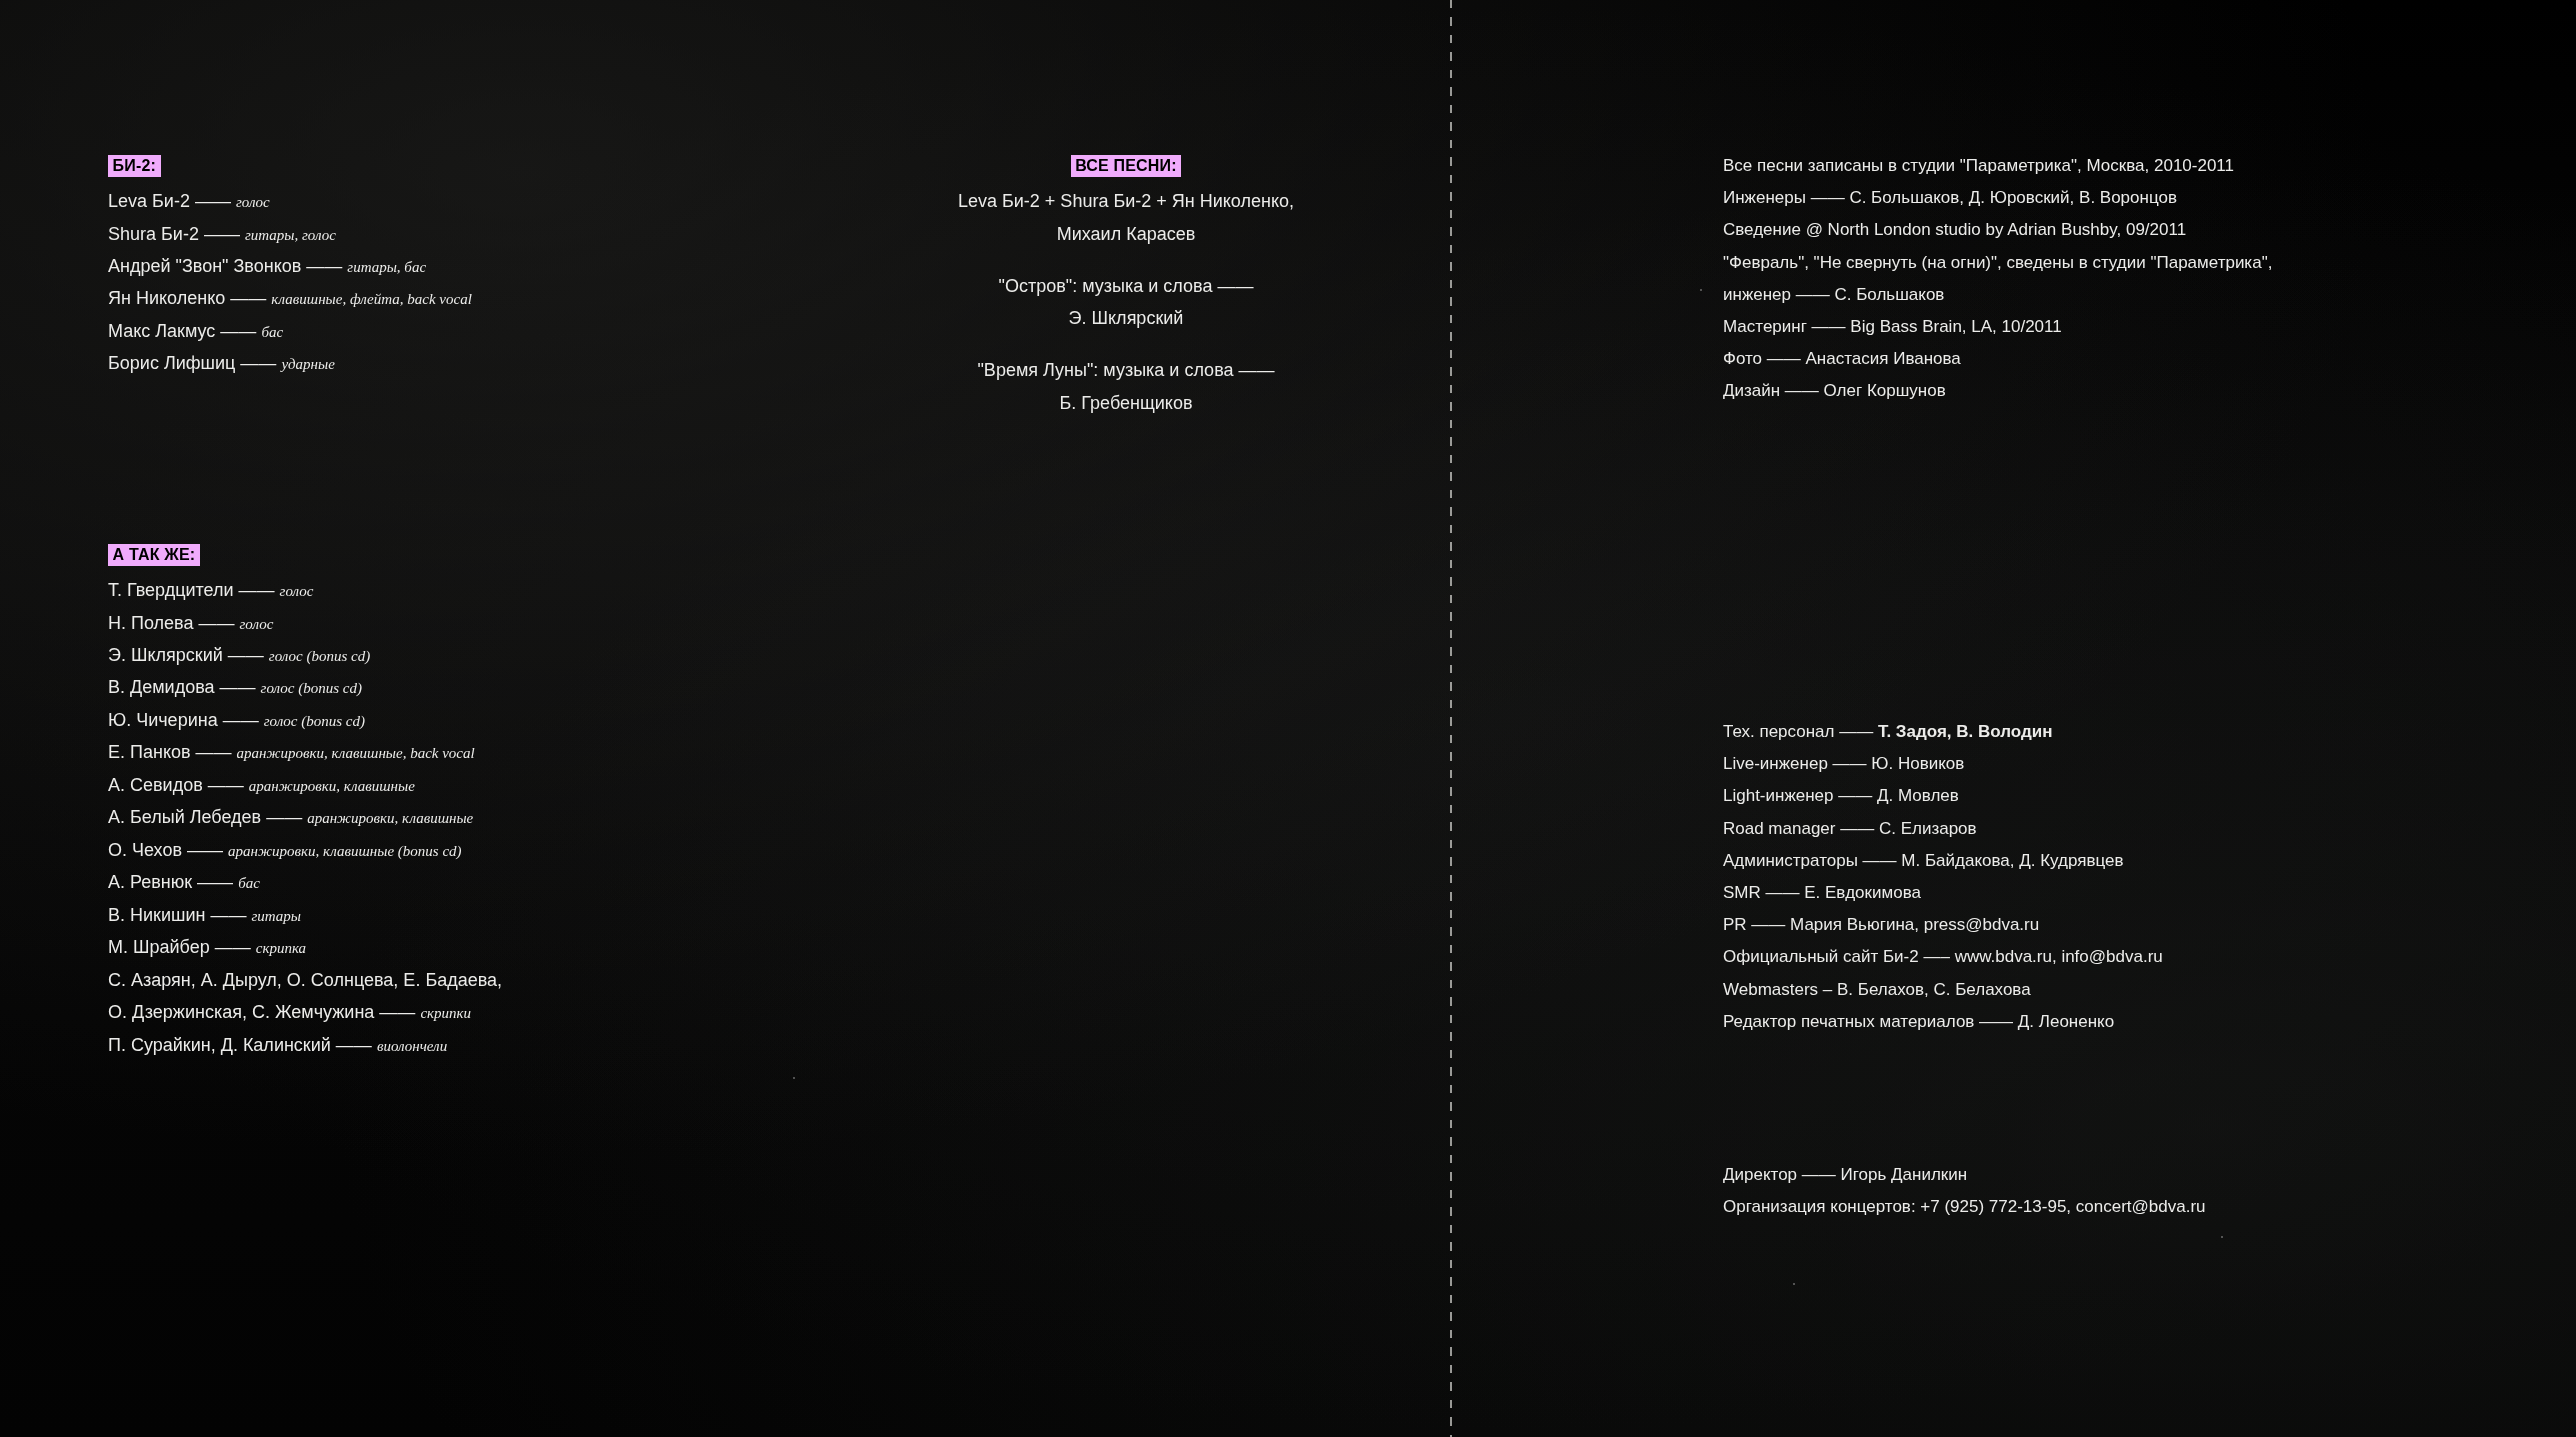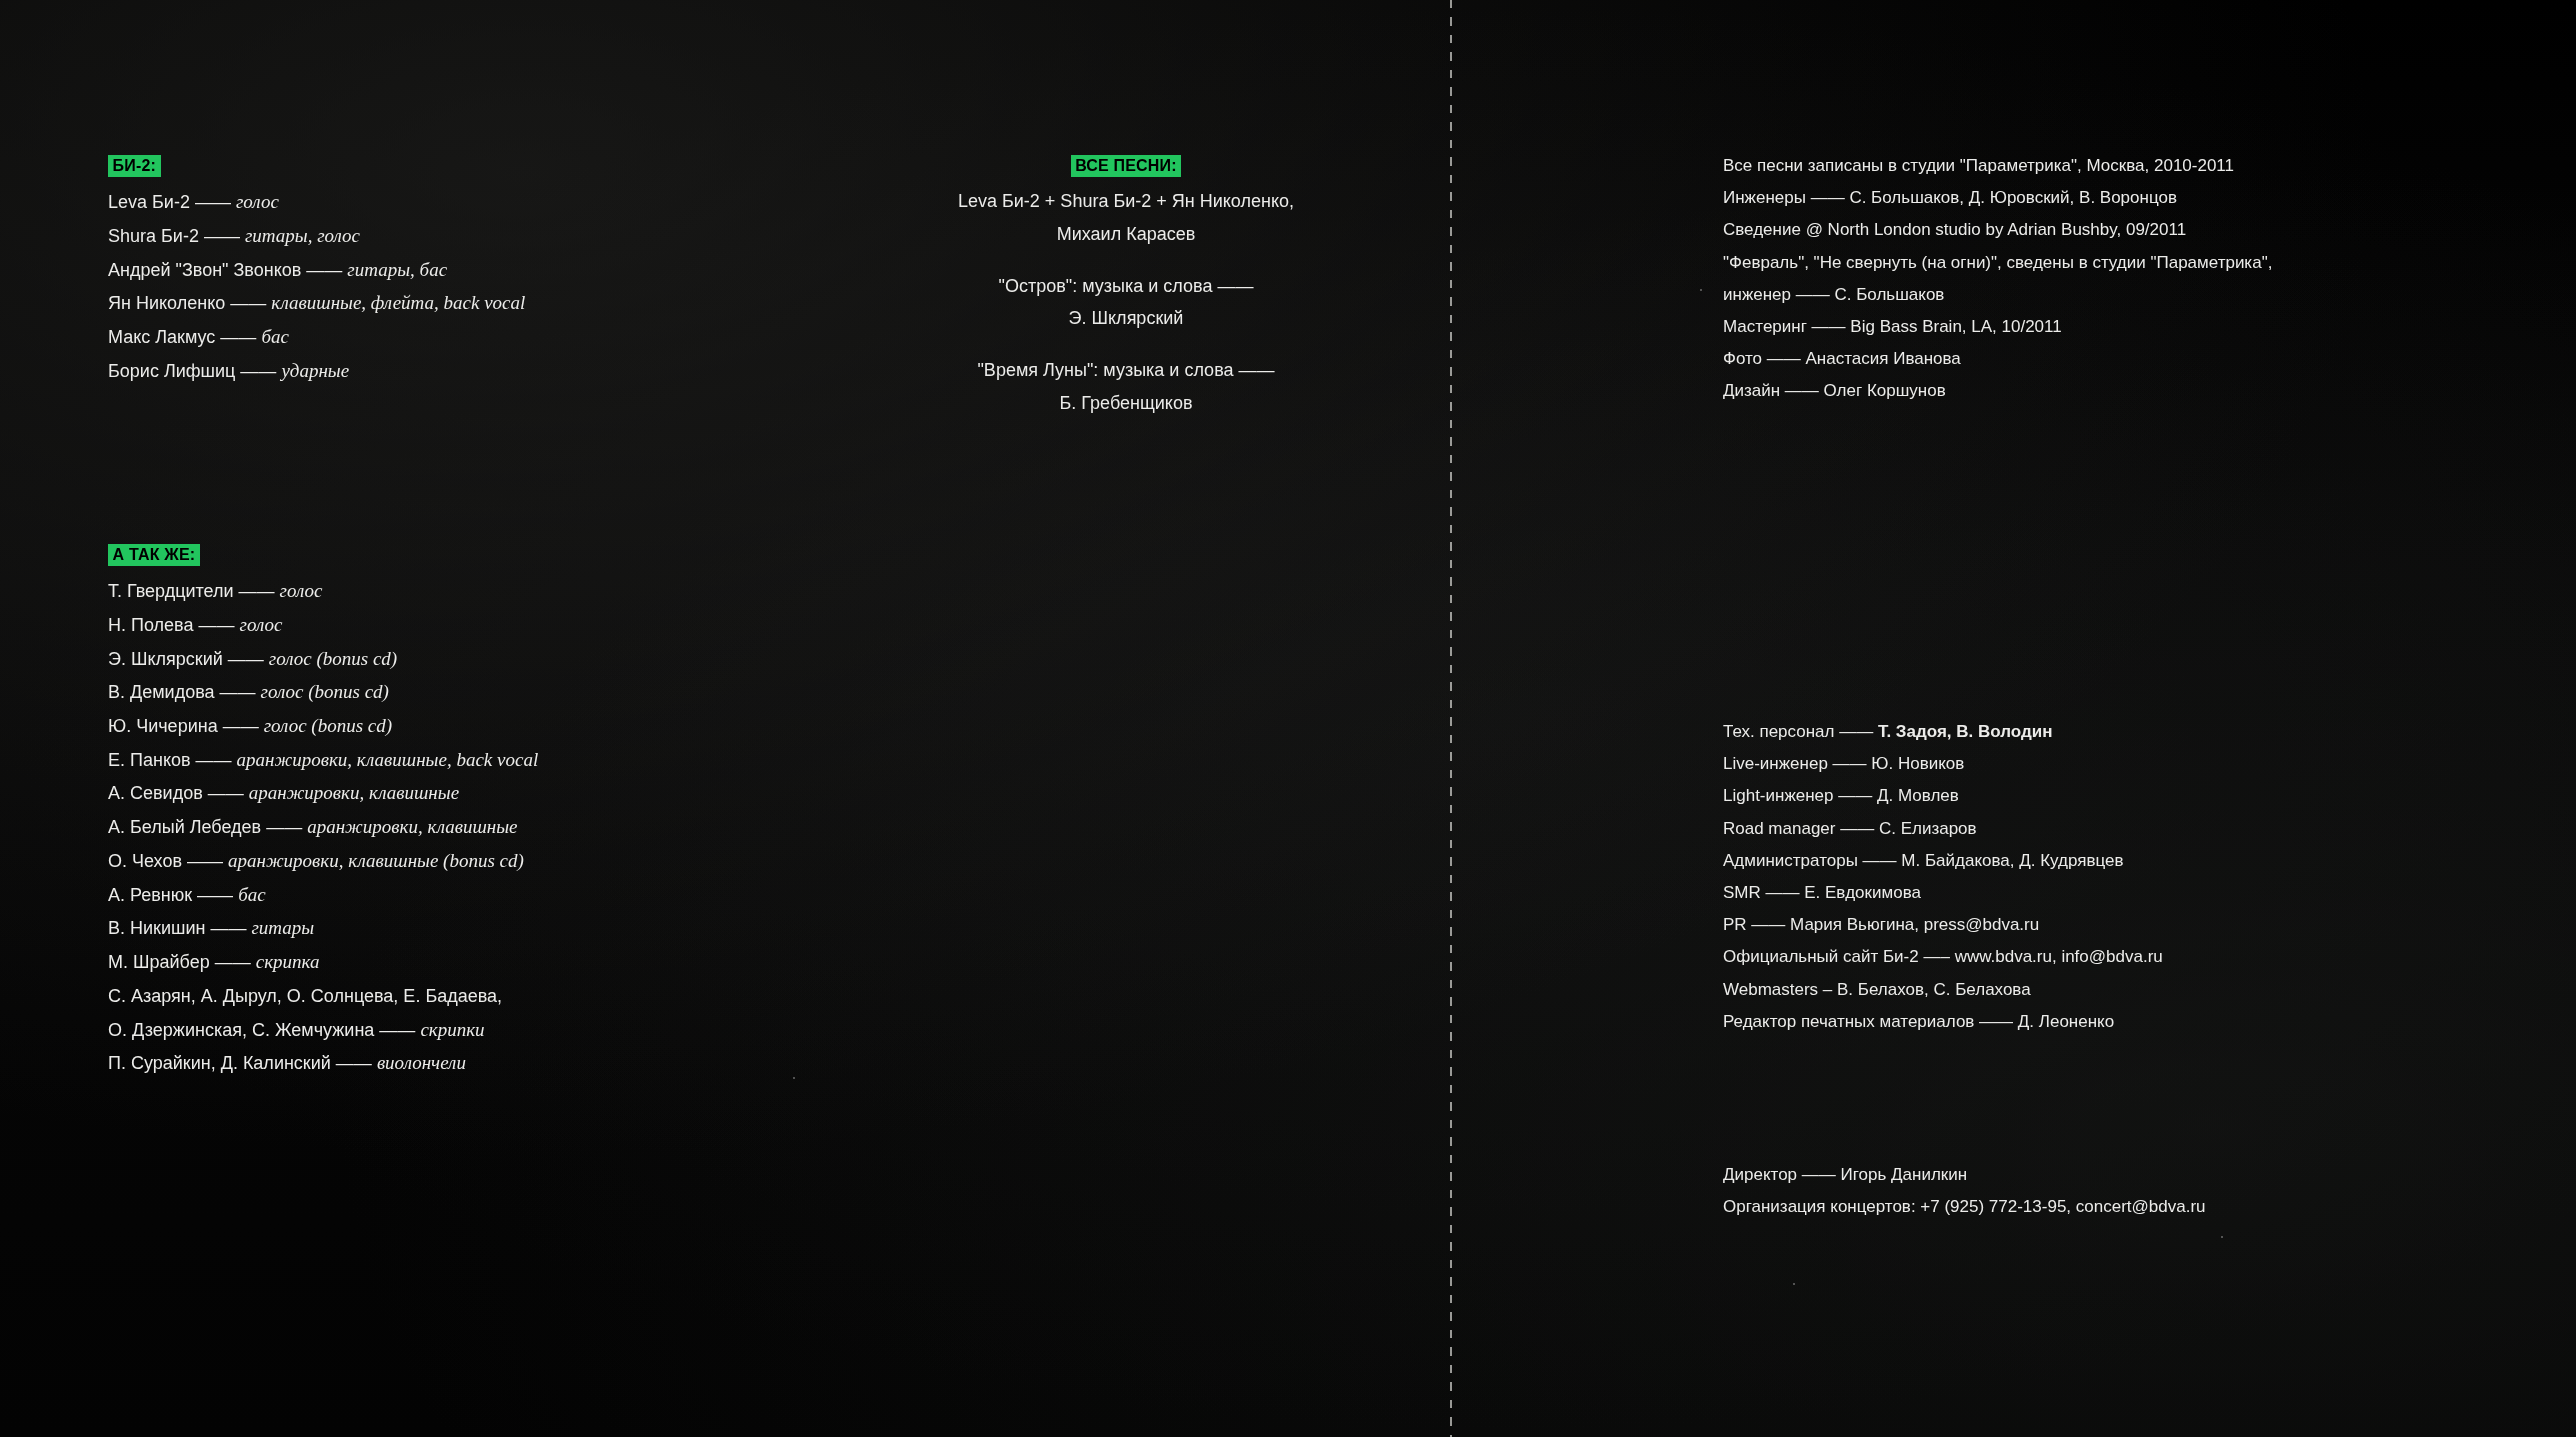--- a/index.html
+++ b/index.html
@@ -49,40 +49,40 @@
   }
   .col-left   { left: 108px;  top: 155px;  width: 773px; }
   .col-left2  { left: 108px;  top: 544px; width: 804px; }
   .col-mid    { left: 866px; top: 155px;  width: 520px; text-align: center; }
   .col-right  { left: 1723px; top: 155px;  width: 979px; }
   .col-right2 { left: 1723px; top: 721px; width: 979px; }
   .col-right3 { left: 1723px; top: 1164px; width: 979px; }
 
   .section-head {
     display: inline-block;
-    background: #22c55e;
+    background: #f0abfc;
     color: #000000;
     font-weight: bold;
     font-size: 16px;
     letter-spacing: 0.2px;
     padding: 2.6px 4.6px 3.1px 4.6px;
     margin-bottom: 13.4px;
     line-height: 1;
   }
   .line {
     font-size: 18px;
     line-height: 1.26;
     margin: 0 0 9.8px 0;
     color: #ececea;
     white-space: normal;
   }
   .line .it {
     font-family: "Liberation Serif", serif;
     font-style: italic;
-    font-size: 19px;
+    font-size: 15px;
   }
   .line .bold {
     font-weight: bold;
   }
   .col-right .line,
   .col-right2 .line,
   .col-right3 .line {
     font-size: 17px;
     margin-bottom: 10.8px;
   }

